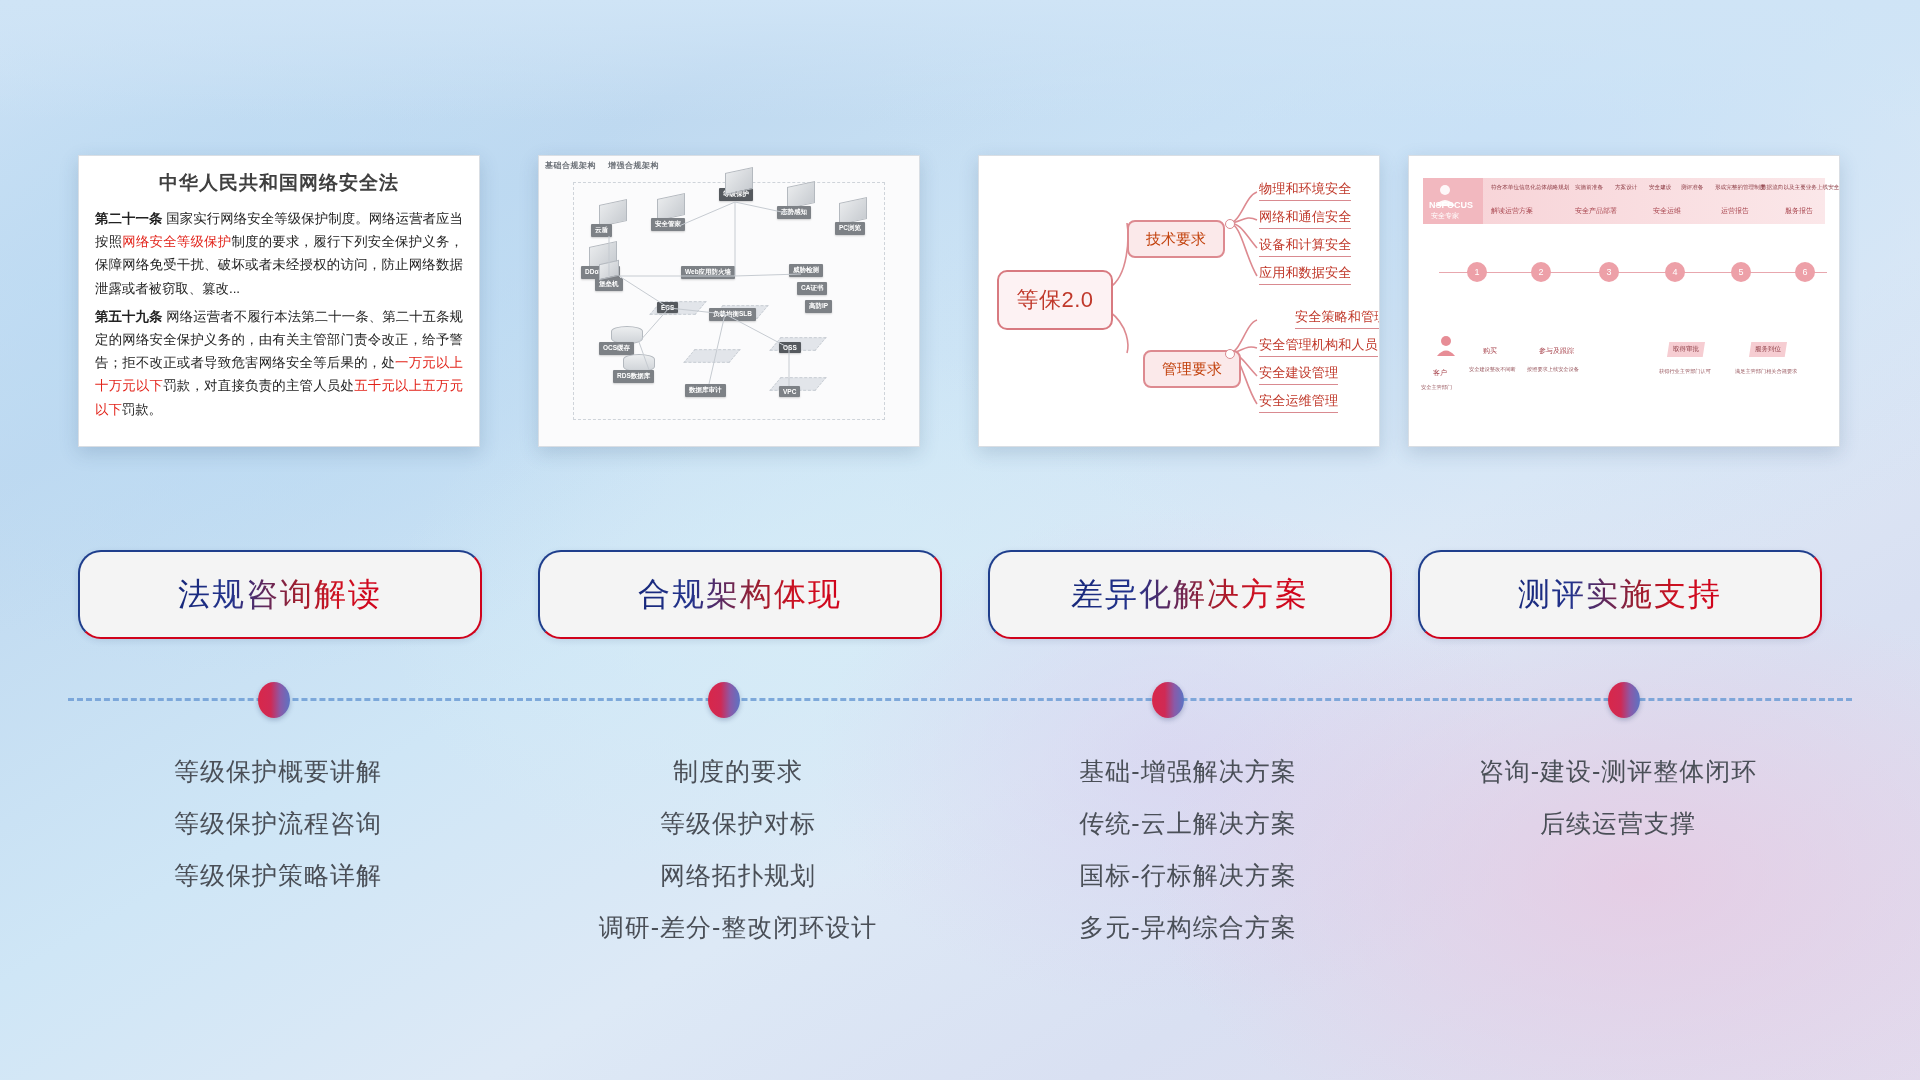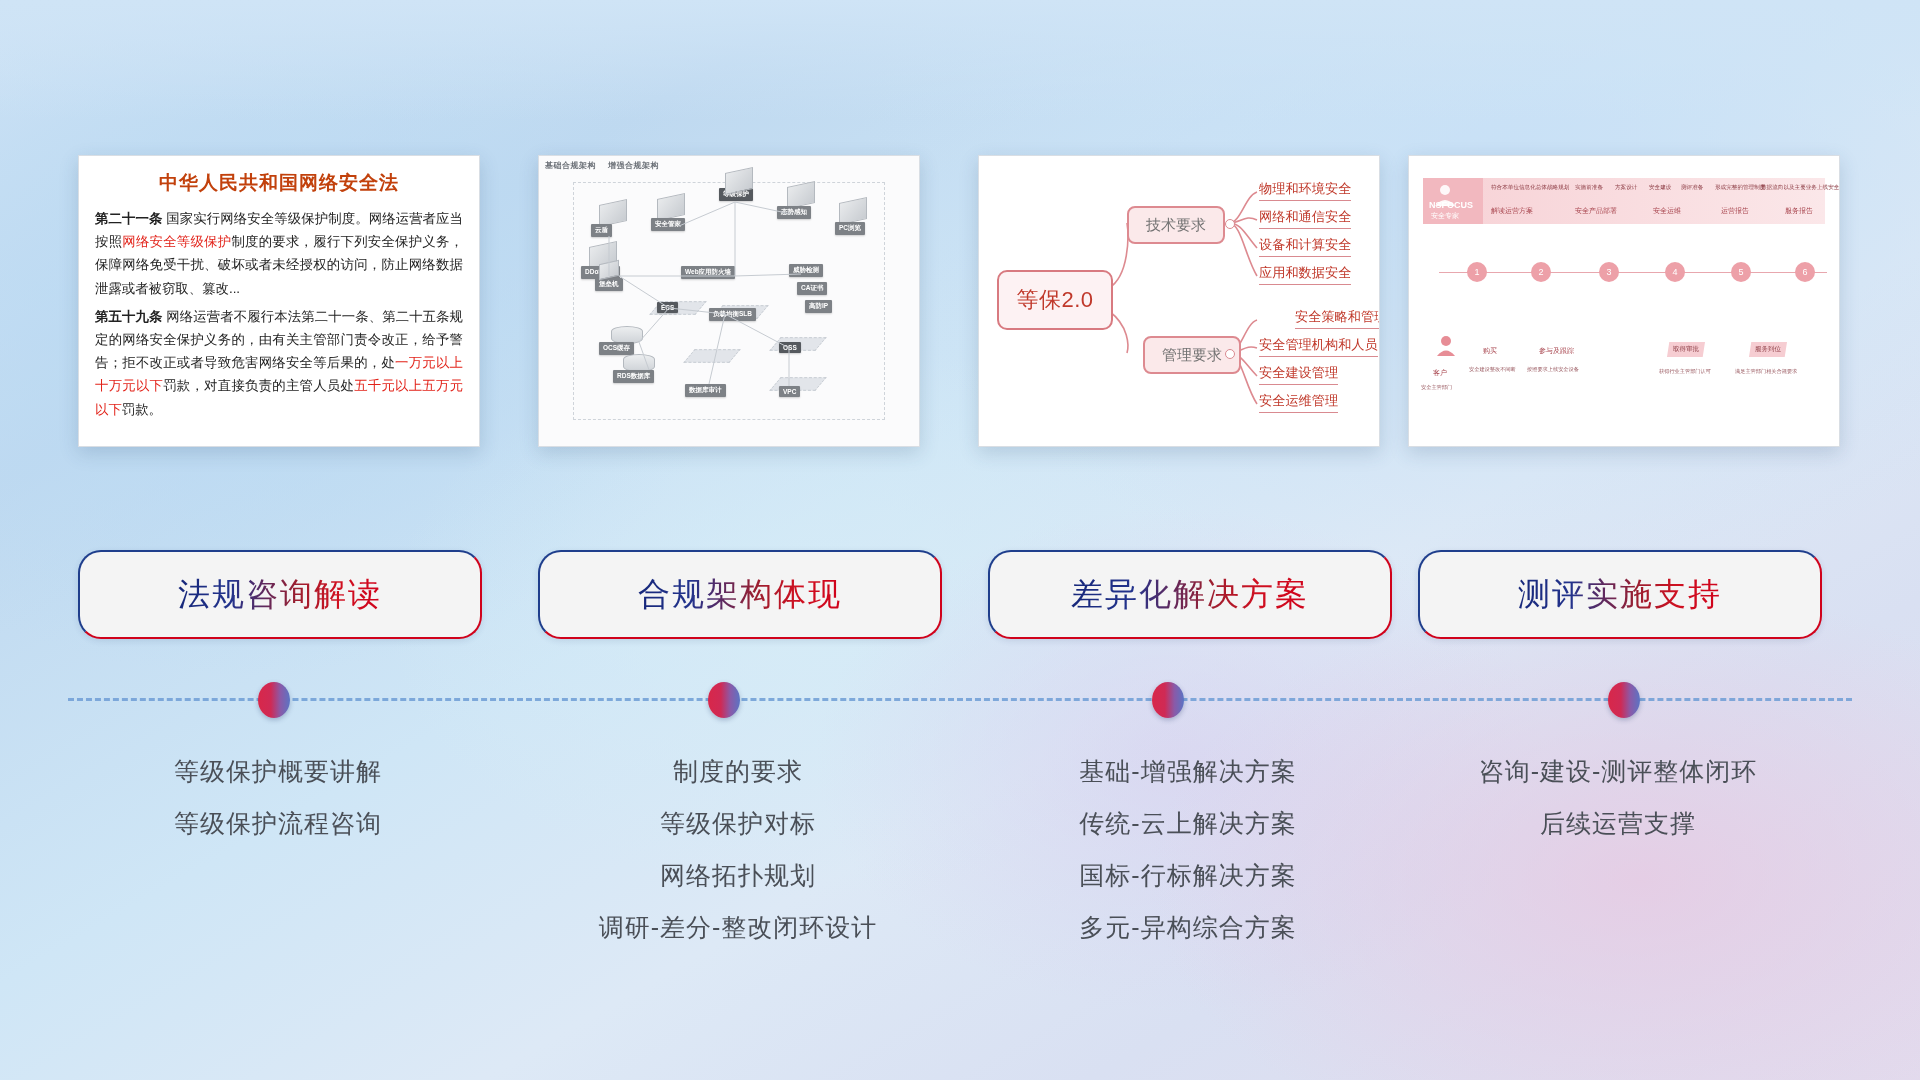--- a/index.html
+++ b/index.html
@@ -37,21 +37,21 @@
     overflow:hidden;
   }
   .card.c1 { left:78px;  width:400px; }
   .card.c2 { left:538px; width:380px;font-weight:bold; }
   .card.c3 { left:978px; width:400px; }
   .card.c4 { left:1408px;width:430px; }
 
   
   .law { padding:14px 16px 10px 16px; box-sizing:border-box; height:100%; }
   .law-title {
-    text-align:center; font-weight:bold; font-size:19px; color:#c2410c;
+    text-align:center; font-weight:bold; font-size:19px; color:#404040;
     letter-spacing:1px; margin-bottom:11px;
   }
   .law-p { font-size:13.4px; color:#222; line-height:1.73; text-align:justify; }
   .law-p b { font-weight:bold; }
   .law-p .r { color:#e2231a; }
   .law-p + .law-p { margin-top:5px; }
 
   
   .arch { position:relative; width:100%; height:100%; background:#fbfbfc; }
   .arch-hdr { position:absolute; left:6px; top:4px; font-size:8px; color:#6a6f76; letter-spacing:.5px;}
@@ -87,23 +87,24 @@
   .mm-root {
     position:absolute; left:18px; top:114px; width:112px; height:56px;
     border:2.5px solid #d87a80; border-radius:10px;
     background:#fdf2f3; color:#c0392b;
     display:flex; align-items:center; justify-content:center;
     font-size:22px; letter-spacing:.5px;
   }
   .mm-node {
     position:absolute; width:94px; height:34px;
     border:2px solid #dd8a90; border-radius:8px;
-    background:#fbe9ea; color:#737373;
+    background:#fbe9ea; color:#c2410c;
     display:flex; align-items:center; justify-content:center;
     font-size:15px;
+    margin-top:14px;
   }
   .mm-node.tech { left:148px; top:50px; }
   .mm-node.mgmt { left:164px; top:180px; }
   .mm-leaf {
     position:absolute; color:#c0392b; font-size:13.2px; white-space:nowrap;
     padding-bottom:2px; border-bottom:1.6px solid #d98a90;
   }
   .mm-dot{
     position:absolute; width:8px; height:8px; border-radius:50%;
     border:1.4px solid #d98a90; background:#fff;
@@ -380,20 +381,21 @@
 
   <div class="tl-line"></div>
   <div class="tl-dot d1"></div>
   <div class="tl-dot d2"></div>
   <div class="tl-dot d3"></div>
   <div class="tl-dot d4"></div>
 
   <div class="list l1">
     <div class="li">等级保护概要讲解</div>
     <div class="li">等级保护流程咨询</div>
+    <div class="li">等级保护策略详解</div>
   </div>
   <div class="list l2">
     <div class="li">制度的要求</div>
     <div class="li">等级保护对标</div>
     <div class="li">网络拓扑规划</div>
     <div class="li">调研-差分-整改闭环设计</div>
   </div>
   <div class="list l3">
     <div class="li">基础-增强解决方案</div>
     <div class="li">传统-云上解决方案</div>

